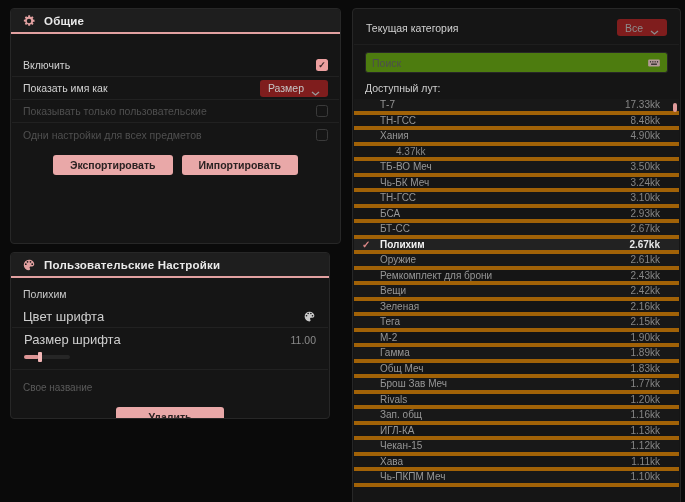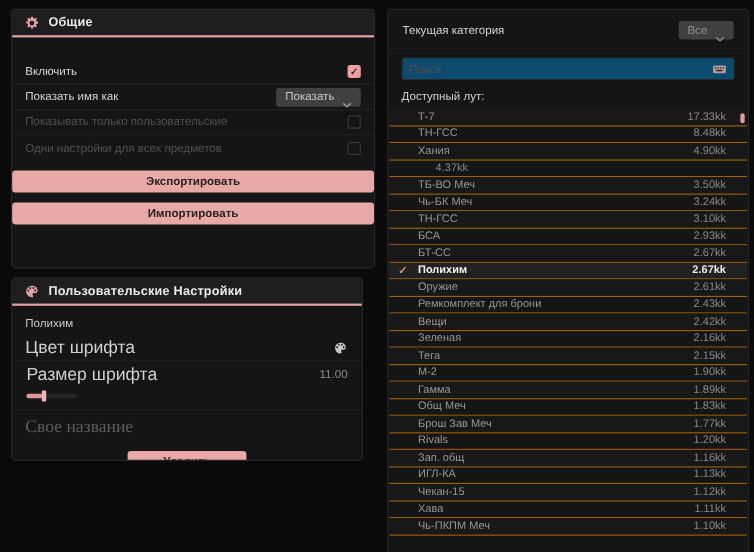--- a/index.html
+++ b/index.html
@@ -20,60 +20,60 @@
     justify-content:space-between; border-bottom:1px solid #212121; }
   .grow.first { margin-top:20px; }
   .glabel { font-size:10.5px; color:#d2d2d2; }
   .grow.disabled .glabel { color:#4f4f4f;text-align:center; }
   .grow.nline { border-bottom:none; }
 
   .cbox { width:12px; height:12px; border-radius:2.5px; background:#ec9f9f; color:#3a2426;
     font-size:9px; line-height:12px; text-align:center; font-weight:bold; }
   .cbox.empty { background:transparent; border:1px solid #3a3a3a; }
 
-  .selbox { display:inline-flex; align-items:flex-end; gap:7px; background:#404040;
+  .selbox { display:inline-flex; align-items:center; gap:7px; background:#7f1d1d;
     border-radius:3px; padding:2.5px 8px; font-size:10.5px; color:#c6c6c6; cursor:default; }
   .selbox.dim { color:#8d8d8d; }
   .chev { width:9px; height:5px; display:inline-block; }
 
-  .btnrow { display:flex; justify-content:space-between; gap:9px; margin-top:9px;flex-direction:column; }
+  .btnrow { display:flex; justify-content:center; gap:9px; margin-top:9px; }
   .pbtn { background:#e9a8a8; border:none; border-radius:3px; padding:4px 17px;
     font-size:10.5px; font-weight:600; color:#2b2222; font-family:inherit; cursor:pointer; }
 
   
   .itemname { padding:10px 12px 6px; font-size:10.5px; color:#c9c9c9; }
   .crow { height:22px; margin:0 1px; padding:0 11px; display:flex; align-items:center;
     justify-content:space-between; border-bottom:1px solid #212121; }
-  .clabel { font-size:16px; color:#cfcfcf; }
+  .clabel { font-size:13px; color:#cfcfcf; }
   .cval { font-size:10.5px; color:#8a8a8a;text-align:center; }
   .sizeblock { padding:4px 12px 7px; border-bottom:1px solid #212121; margin:0 1px; }
   .sizetop { display:flex; justify-content:space-between; align-items:center; }
   .slider { margin-top:5px; position:relative; width:46px; height:10px; }
   .slider .track { position:absolute; top:3px; left:0; width:46px; height:4px; background:#262626; border-radius:2px; }
   .slider .fill { position:absolute; top:3px; left:0; width:15px; height:4px; background:#dd9696; border-radius:2px; }
   .slider .handle { position:absolute; top:0; left:14px; width:4px; height:10px; background:#f3b6b6; border-radius:1px; }
   .inprow { padding:7px 12px 5px; }
   .nameinput { width:100%; background:transparent; border:none; outline:none;
-    font-size:16px; color:#cfcfcf; font-family:Liberation Serif, serif; }
+    font-size:10px; color:#cfcfcf; font-family:Liberation Sans, sans-serif; }
   .nameinput::placeholder { color:#5a5a5a; }
   .delrow { display:flex; justify-content:center; margin-top:7px; }
   .pbtn.wide { padding:4px 32px; }
 
   
   .lootcat { height:34px; padding:0 12px; display:flex; align-items:center; justify-content:space-between;
     border-bottom:1px solid #1e1e1e; margin:2px 1px 0; }
-  .searchrow { margin:7px 12px 8px; height:21px; background:#0c4a6e; border:1px solid #272727;
+  .searchrow { margin:7px 12px 8px; height:21px; background:#4d7c0f; border:1px solid #272727;
     border-radius:3px; display:flex; align-items:center; padding:0 6px; gap:4px; }
   .searchinput { flex:1; background:transparent; border:none; outline:none; font-size:10.5px;
     color:#cfcfcf; font-family:inherit; }
   .searchinput::placeholder { color:#4e4e4e; }
   .listlabel { padding:1px 12px 5px; font-size:10.5px; color:#cfcfcf; }
   .lootlist { position:relative; margin:0 1px; }
   .lrow { height:15.5px; display:flex; align-items:center; padding:0 19px 0 8px;
-    font-size: 10px; color:#979797; border-bottom:1px solid #a16207; }
+    font-size: 10px; color:#979797; border-bottom:4px solid #a16207; }
   .lrow:nth-child(even) { background:#181818; }
   .lrow .check { width:18px; color:#dd8888; font-size:10px; font-weight:bold; }
   .lrow .iname { flex:1; }
   .lrow .ival { color:#878787;margin-left:16px; }
   .lrow.sel { background:#222222; color:#f2f2f2; font-weight:bold; }
   .lrow.sel .ival { color:#e8e8e8; }
   .scrollthumb { position:absolute; right:2px; top:4px; width:4px; height:9px;
     background:#e09b9b; border-radius:2px; }
 </style>
 </head>
@@ -90,21 +90,21 @@
   </div>
 
   <div class="grow first">
     <span class="glabel">Включить</span>
     <span class="cbox">✓</span>
   </div>
 
   <div class="grow">
     <span class="glabel">Показать имя как</span>
     <span class="selbox">
-      <span>Показать</span>
+      <span>Размер</span>
       <span class="chev">
         <svg width="9" height="5" viewBox="0 0 9 5">
             <polyline points="1,1 4.5,4 8,1" stroke="#9a9a9a" stroke-width="1.3" fill="none"></polyline>
           </svg>
       </span>
     </span>
   </div>
 
   <div class="grow disabled">
     <span class="glabel">Показывать только пользовательские</span>

